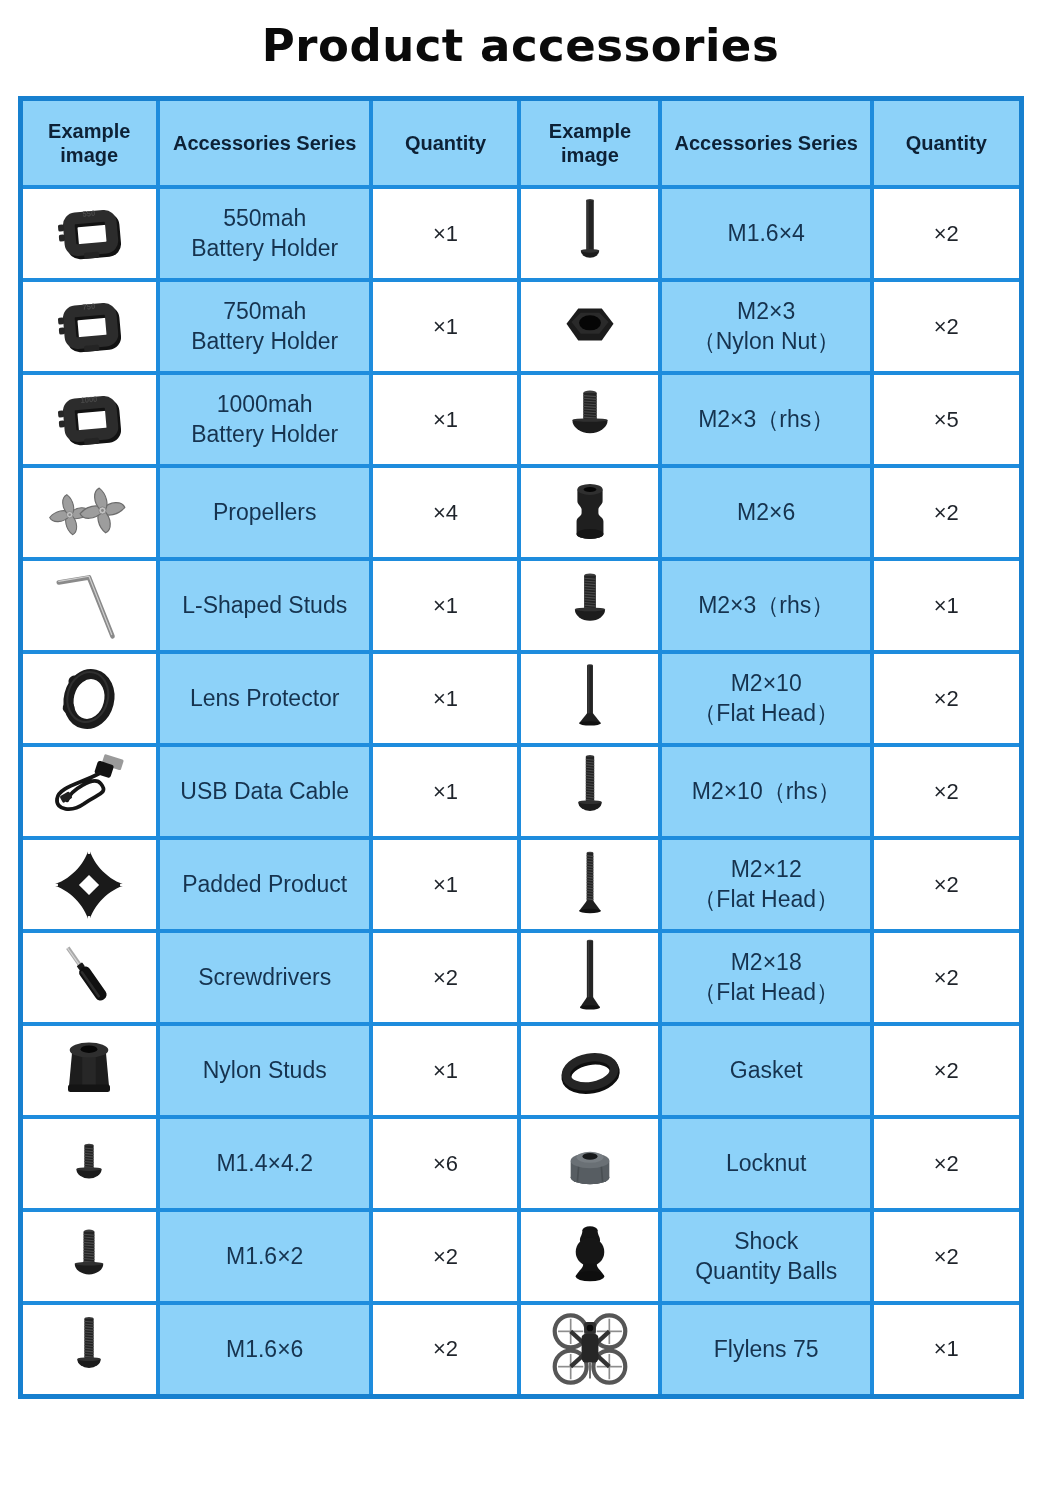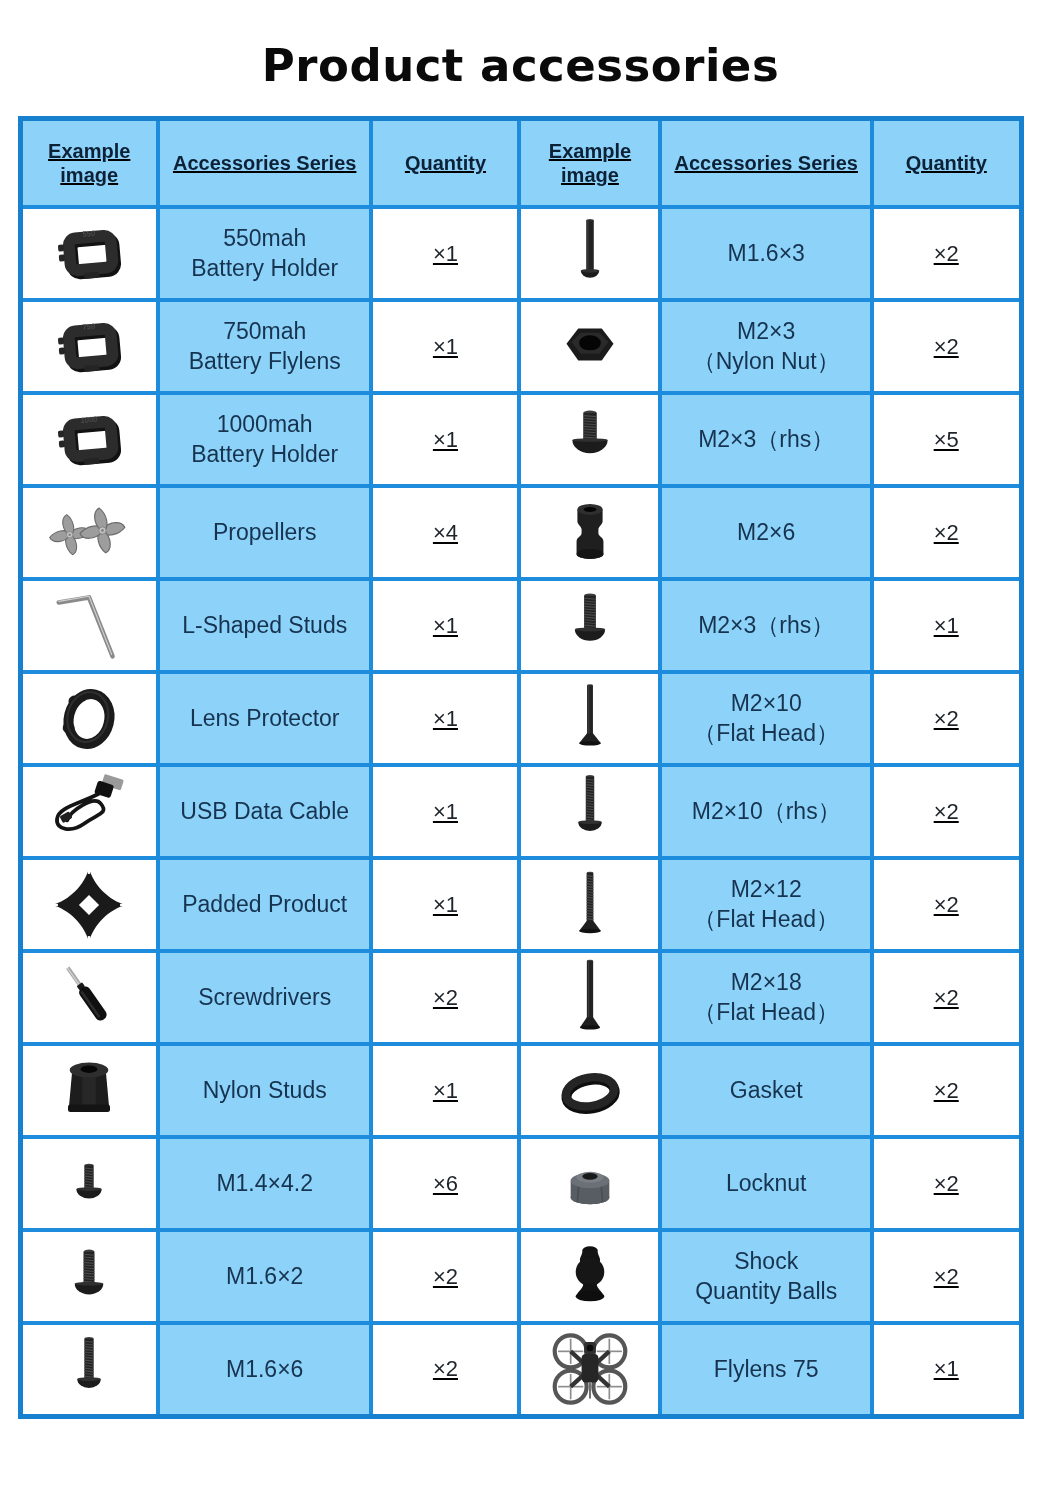--- a/index.html
+++ b/index.html
@@ -2,29 +2,28 @@
 <html><head>
 <meta charset="utf-8">
 <style>
   html,body{margin:0;padding:0;}
   body{
     width:1041px;height:1500px;background:#ffffff;
     font-family:"Liberation Sans","DejaVu Sans",sans-serif;
     -webkit-font-smoothing:antialiased;
   }
   h1[data-name="page-title"]{
-    margin:11px;padding:28px 0 0;text-align:center;
+    margin:0;padding:19px 0 0;text-align:center;
     font-family:"DejaVu Sans","Liberation Sans",sans-serif;
     font-size:45px;font-weight:800;letter-spacing:.5px;color:#0a0a0a;
   }
   .tbl-wrap{margin-top:24px;}
   table{
     border-collapse:collapse;margin:0 auto;width:1006px;table-layout:fixed;
     border:5px solid #1780CF;
-    text-decoration:underline;
   }
   th,td{border:4px solid #1E8CDD;padding:0;text-align:center;vertical-align:middle;}
   th{
     background:#8DD2F9;height:84px;font-size:20px;font-weight:700;
     color:#0D2136;line-height:1.2;padding:0 8px;
   }
   tbody tr{height:93px;}
   td.c-img{background:#ffffff;}
   td.c-name{background:#8DD2F9;font-size:23px;color:#16334F;line-height:1.28;}
   td.c-qty{background:#ffffff;font-size:22px;color:#1F242B;}
@@ -80,40 +79,40 @@
               <div class="icon" data-name="screw-m16x8-icon">
                 <svg viewBox="0 0 100 100" width="112" height="84" aria-hidden="true">
                   <ellipse cx="50" cy="10" rx="4.5" ry="1.8" fill="#3d3d3d"></ellipse>
                   <rect x="45.5" y="10" width="9" height="60" fill="#232323"></rect>
                   <rect x="46.7" y="10" width="1.6" height="60" fill="#3a3a3a"></rect>
                   <path d="M39,70 a11 8.25 0 0 0 22 0 z" fill="#1c1c1c"></path>
                   <ellipse cx="50" cy="70" rx="11" ry="2.2" fill="#303030"></ellipse>
                 </svg>
               </div>
             </td>
-            <td class="c-name" data-name="accessories-series-cell"><span class="name-txt" data-name="series-label">M1.6×3</span></td>
+            <td class="c-name" data-name="accessories-series-cell"><span class="name-txt" data-name="series-label">M1.6×4</span></td>
             <td class="c-qty" data-name="quantity-cell"><span data-name="quantity-label">×2</span></td>
           </tr>
           <tr data-name="table-row">
             <td class="c-img" data-name="example-image-cell">
               <div class="icon" data-name="battery-holder-750-icon">
                 <svg viewBox="0 0 100 100" width="112" height="84" aria-hidden="true">
                   <g transform="rotate(-5 50 50)">
                     <rect x="27" y="30" width="50" height="38" rx="8" fill="none" stroke="#121212" stroke-width="14" transform="translate(3,4)"></rect>
                     <rect x="27" y="30" width="50" height="38" rx="8" fill="none" stroke="#2c2c2c" stroke-width="14"></rect>
                     <text x="52" y="29" font-size="9" font-weight="bold" text-anchor="middle" fill="#4a4a4a">750</text>
                     <rect x="14" y="36" width="7" height="8" rx="2" fill="#262626"></rect>
                     <rect x="14" y="48" width="7" height="8" rx="2" fill="#262626"></rect>
                     <rect x="42" y="72" width="18" height="7" rx="2" fill="#242424"></rect>
                   </g>
                 </svg>
               </div>
             </td>
             <td class="c-name" data-name="accessories-series-cell"><span class="name-txt" data-name="series-label">750mah
-Battery Flylens</span></td>
+Battery Holder</span></td>
             <td class="c-qty" data-name="quantity-cell"><span data-name="quantity-label">×1</span></td>
             <td class="c-img" data-name="example-image-cell">
               <div class="icon" data-name="nylon-nut-icon">
                 <svg viewBox="0 0 100 100" width="112" height="84" aria-hidden="true">
                   <polygon points="22,46 36,28 64,28 78,46 64,66 36,66" fill="#1b1b1b"></polygon>
                   <polygon points="28,44 39,33 61,33 72,44 61,58 39,58" fill="#2a2a2a"></polygon>
                   <ellipse cx="50" cy="45" rx="13" ry="9" fill="#050505"></ellipse>
                 </svg>
               </div>
             </td>

